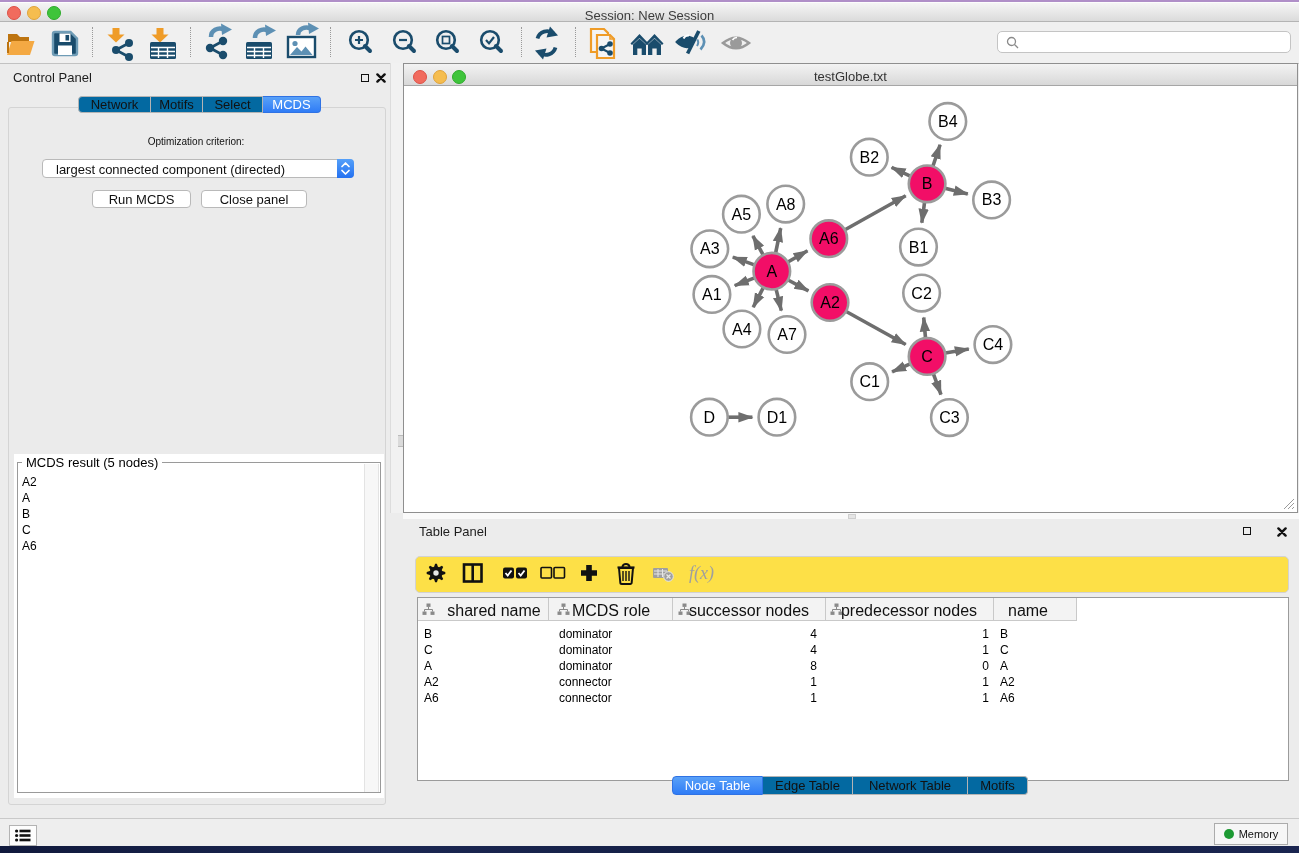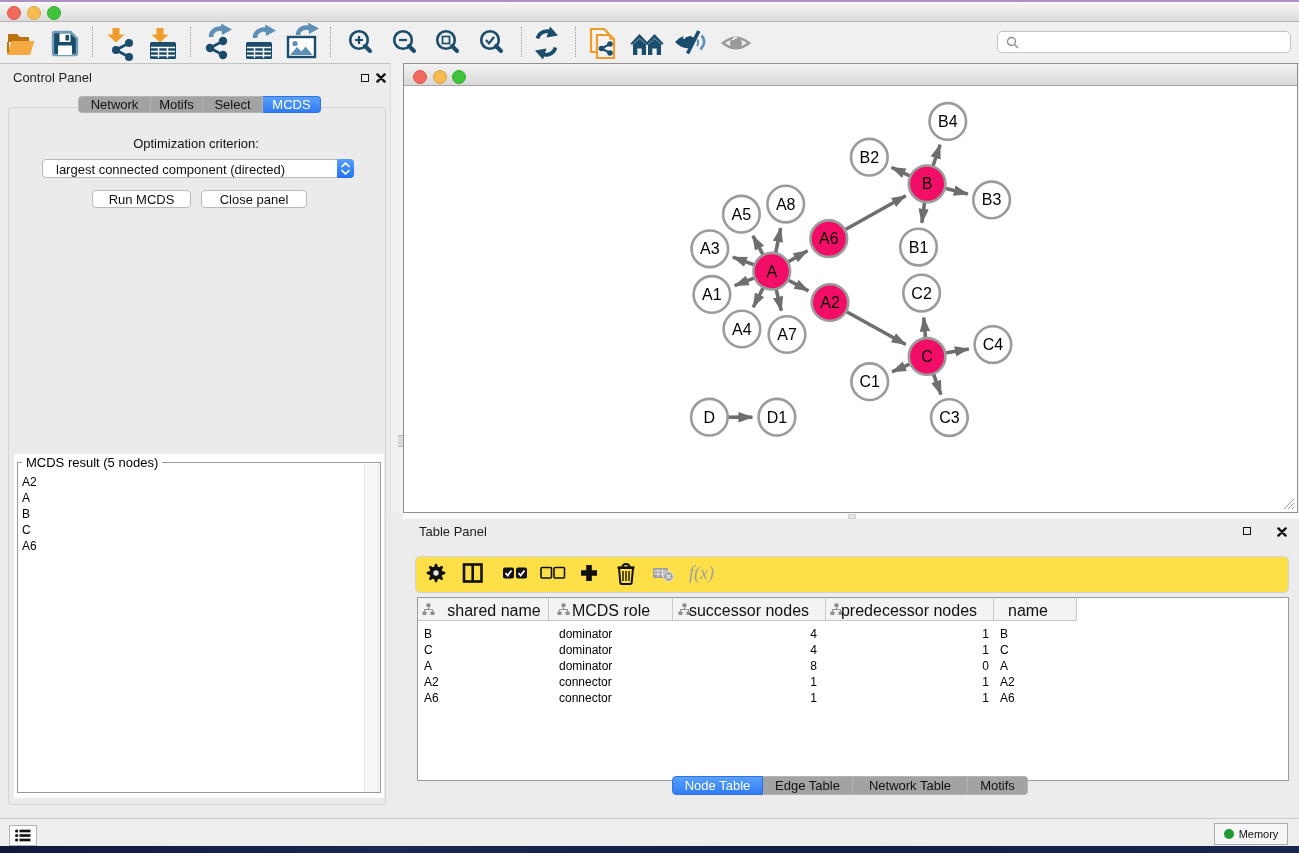--- a/index.html
+++ b/index.html
@@ -18,26 +18,26 @@
     border-bottom:1px solid #c2c2c2;}
   .sep{top:5px;width:0;height:30px;border-left:1px dotted #9a9a9a;}
   #searchbox{left:997px;top:9px;width:292px;height:20px;background:#fff;
     border:1px solid #c4c4c4;border-radius:5px;}
   
   #cp-title{left:13px;top:70px;font-size:13px;color:#1d1d1d;}
   .winbtn-sq{width:5.5px;height:5.5px;border:1.6px solid #111;box-sizing:content-box;}
   #cp-body{left:8px;top:107px;width:376px;height:696px;background:#ebebeb;
     border:1px solid #d4d4d4;border-radius:3px;}
   .segwrap{height:17px;display:flex;}
-  .seg{background:#a3a3a3;border:1px solid #b4b4b4;border-left:none;font-size:13px;
+  .seg{background:#0369a1;border:1px solid #b4b4b4;border-left:none;font-size:13px;
     color:#111;display:flex;align-items:center;justify-content:center;}
   .seg.first{border-left:1px solid #b4b4b4;border-radius:4px 0 0 4px;}
   .seg.last{border-radius:0 4px 4px 0;}
   .seg.sel{background:linear-gradient(#59a1f8,#2f7cf6);border-color:#2f72e4;color:#fff;}
-  #optlabel{left:0;top:136px;width:392px;text-align:center;font-size:13px;color:#111;}
+  #optlabel{left:0;top:136px;width:392px;text-align:center;font-size:10px;color:#111;}
   #dropdown{left:42px;top:159px;width:312px;height:19px;background:#fff;
     border:1px solid #b9b9b9;border-radius:4px;font-size:13px;color:#111;
     line-height:19px;padding-left:13px;box-sizing:border-box;}
   #stepper{right:-1px;top:-1px;width:17px;height:19px;border-radius:0 4px 4px 0;
     background:linear-gradient(#55a0f9,#2471f1);}
   .btn{background:#fff;border:1px solid #b9b9b9;border-radius:4px;font-size:13px;
     color:#111;display:flex;align-items:center;justify-content:center;height:16px;}
   
   #grp{left:14px;top:454px;width:370px;height:344px;background:#fff;}
   #grp-label{left:22px;top:455px;background:#fff;padding:0 4px;font-size:13px;color:#000;}
@@ -73,20 +73,21 @@
   #bottomstrip{left:0;top:846px;width:1299px;height:7px;background:linear-gradient(90deg,#10193c,#1b2752 30%,#121d42 60%,#1a2550);}
 </style>
 </head>
 <body>
 <div class="abs" id="topline"></div>
 <div class="abs" id="whiteline"></div>
 <div class="abs" id="titlebar">
   <div class="abs tl" style="left:7px;background:#f16b5e;border:0.5px solid #dd5147;"></div>
   <div class="abs tl" style="left:27px;background:#f5bd4f;border:0.5px solid #e0a33a;"></div>
   <div class="abs tl" style="left:47px;background:#3fc43b;border:0.5px solid #2fab2c;"></div>
+  <div class="abs" id="title-text">Session: New Session</div>
 </div>
 <div class="abs" id="toolbar">
   <div class="abs" id="mainicons">
       <svg class="abs" style="left:0;top:0" width="770" height="41" viewBox="0 0 770 41">
 <path d="M8,12 h9 l3,3 h9 v5 H8 z" fill="#bd7410"></path>
 <path d="M7,33 L11.5,19 H34.5 L30,33 Z" fill="#f4a943"></path>
 <path d="M8,20 v11" stroke="#bd7410" stroke-width="2" fill="none"></path>
 <path d="M55,10 h15.5 L77,16.5 V31 a2,2 0 0 1 -2,2 H55 a2,2 0 0 1 -2,-2 V12 a2,2 0 0 1 2,-2 z" fill="#1a4c6c" stroke="#6f9cb6" stroke-width="2.4"></path>
 <rect x="59.5" y="11.5" width="11" height="8.5" fill="#fff"></rect>
 <rect x="65.5" y="13" width="3.6" height="5.5" fill="#1a4c6c"></rect>
@@ -204,20 +205,21 @@
     <div class="abs" id="list-scroll"></div>
   </div>
 </div>
 <div class="abs" id="grp-label">MCDS result (5 nodes)</div>
 
 <div class="abs" id="netwin">
   <div class="abs" id="nw-titlebar">
     <div class="abs tl" style="left:9px;top:6px;background:#f16b5e;border:0.5px solid #dd5147;"></div>
     <div class="abs tl" style="left:28.5px;top:6px;background:#f5bd4f;border:0.5px solid #e0a33a;"></div>
     <div class="abs tl" style="left:48px;top:6px;background:#3fc43b;border:0.5px solid #2fab2c;"></div>
+    <div class="abs" id="nw-title">testGlobe.txt</div>
   </div>
   <svg class="abs" id="graph" style="left:0;top:22px" width="892" height="422" viewBox="0 0 892 422">
 <defs>
         <marker id="ah" markerWidth="16" markerHeight="13" refX="14" refY="6" orient="auto" markerUnits="userSpaceOnUse">
           <path d="M0,0.8 L15,6 L0,11.2 Z" fill="#6e6e6e"></path>
         </marker>
       </defs>
 <line x1="350.5" y1="191.9" x2="330.7" y2="199.6" stroke="#6e6e6e" stroke-width="3.6" marker-end="url(#ah)"></line>
 <line x1="350.4" y1="178.9" x2="328.8" y2="171.1" stroke="#6e6e6e" stroke-width="3.6" marker-end="url(#ah)"></line>
 <line x1="359.1" y1="168.9" x2="348.9" y2="149.8" stroke="#6e6e6e" stroke-width="3.6" marker-end="url(#ah)"></line>

